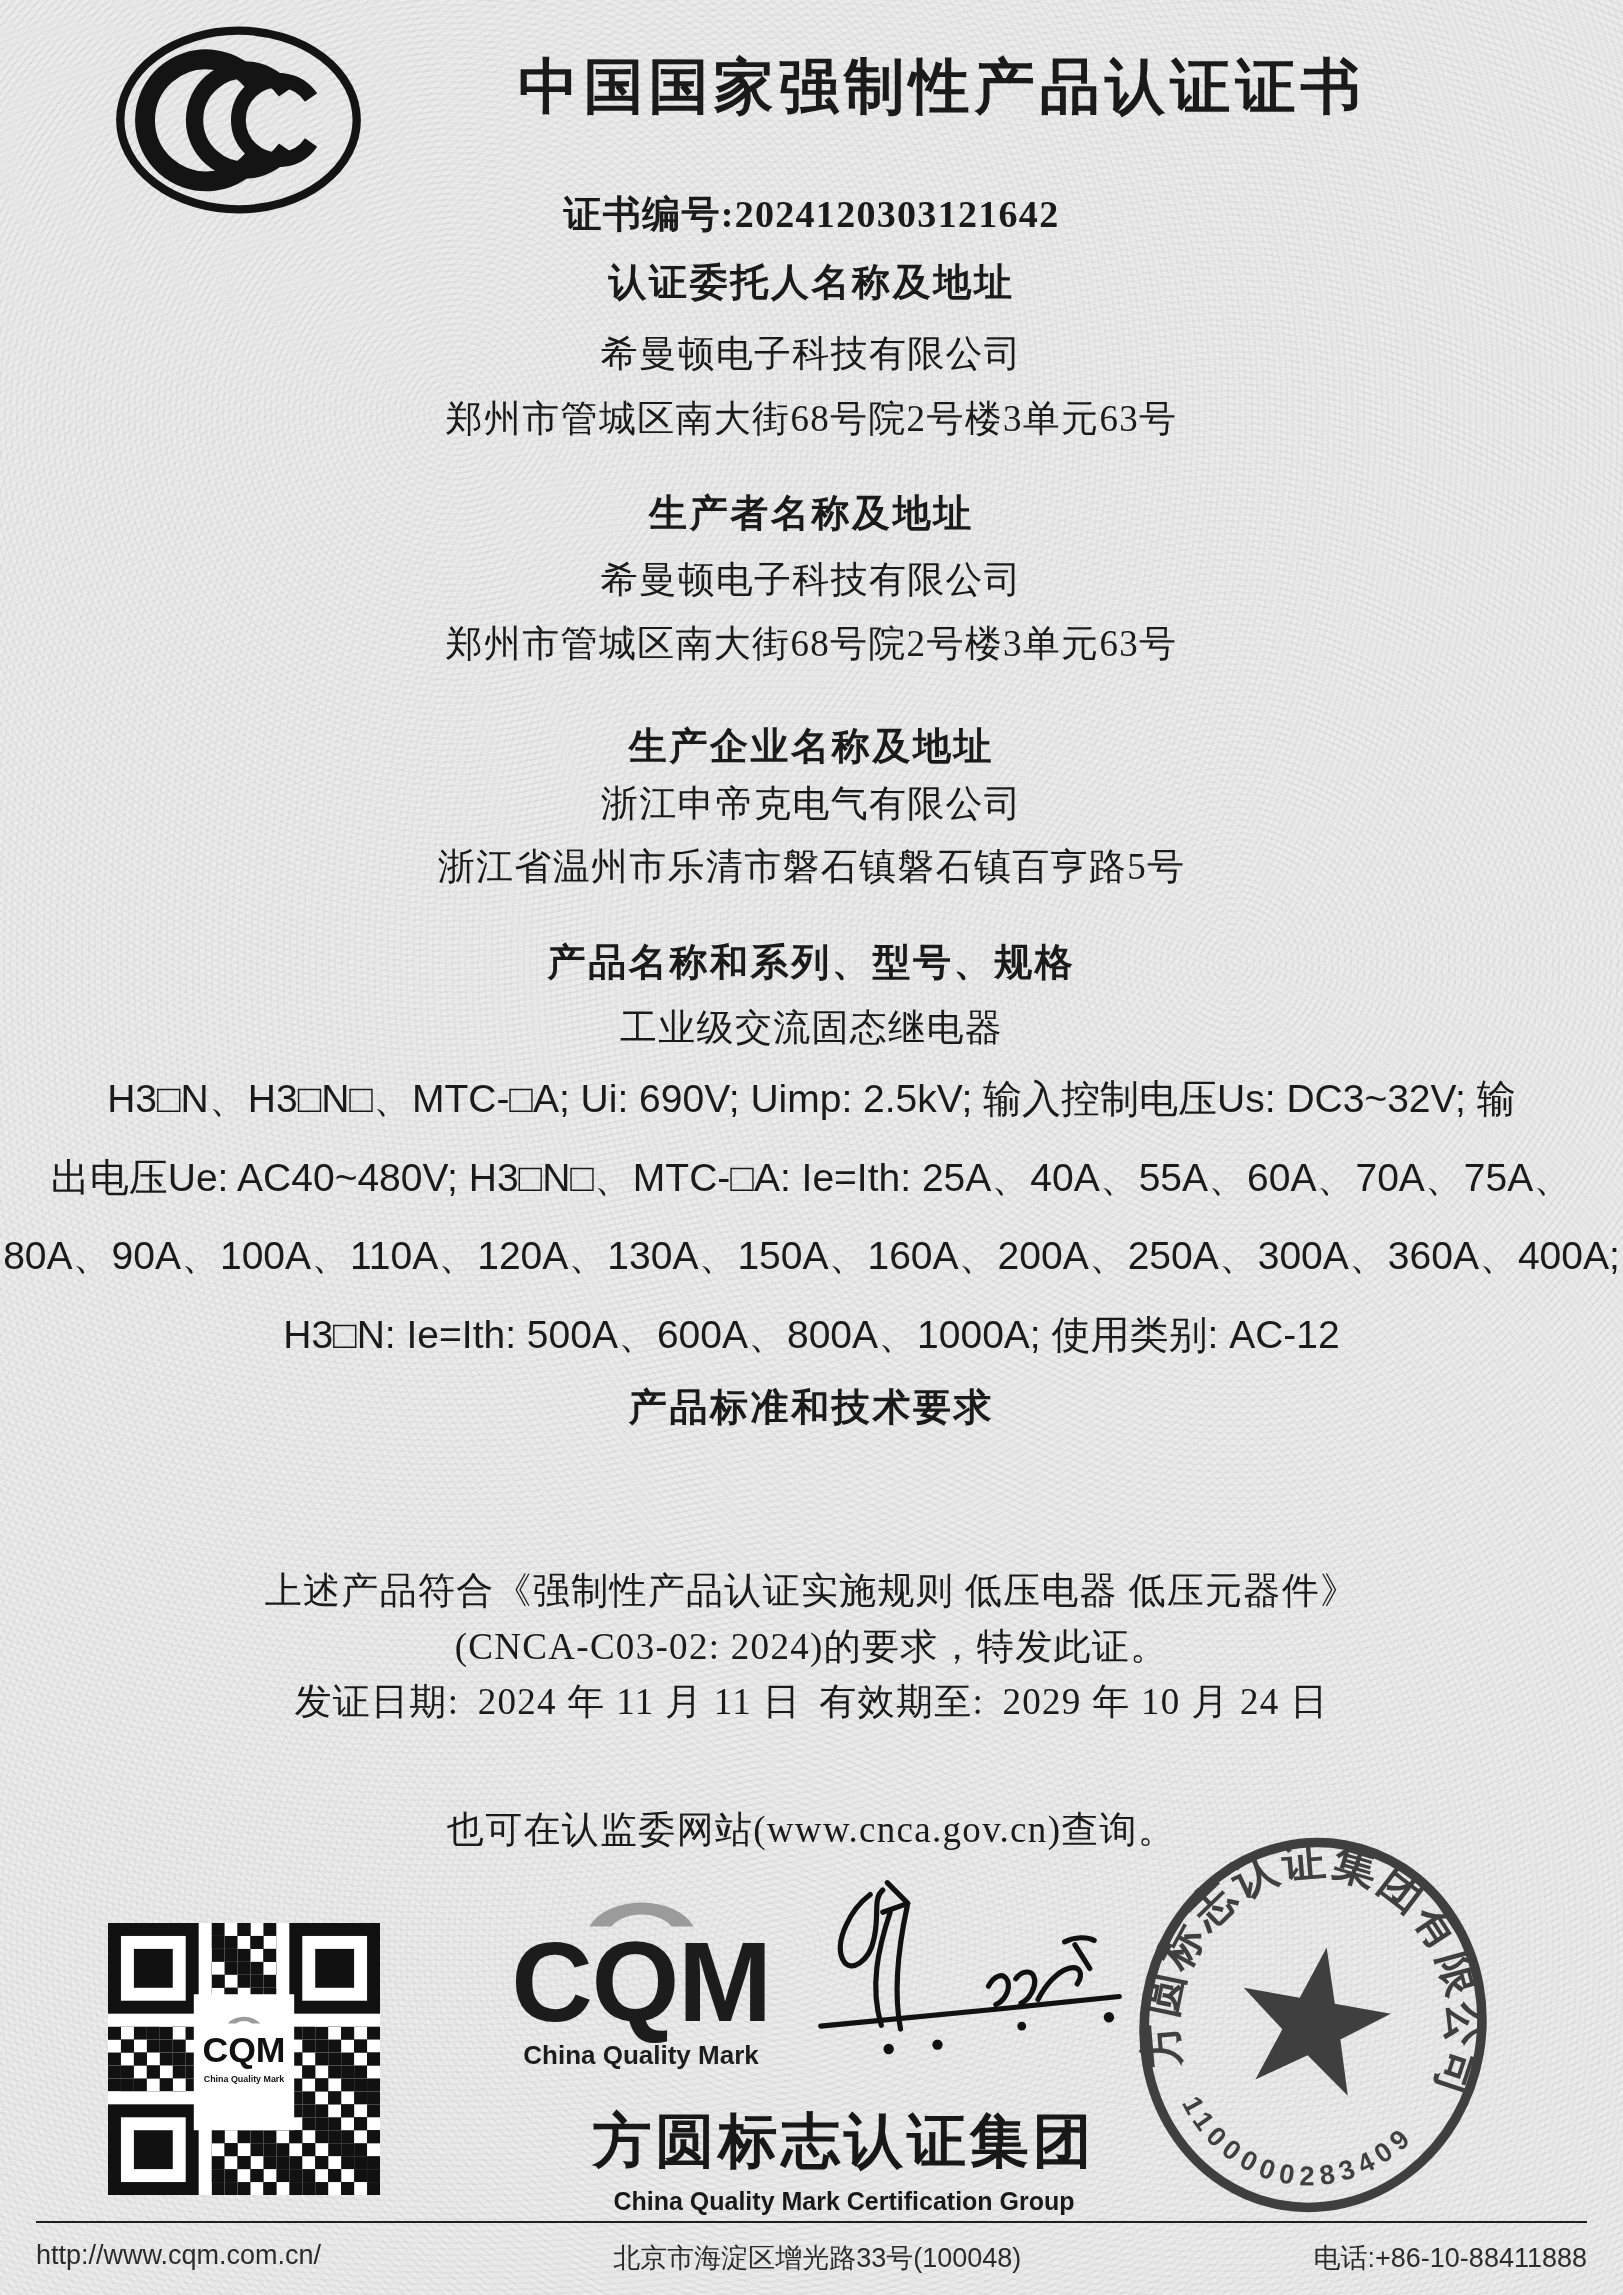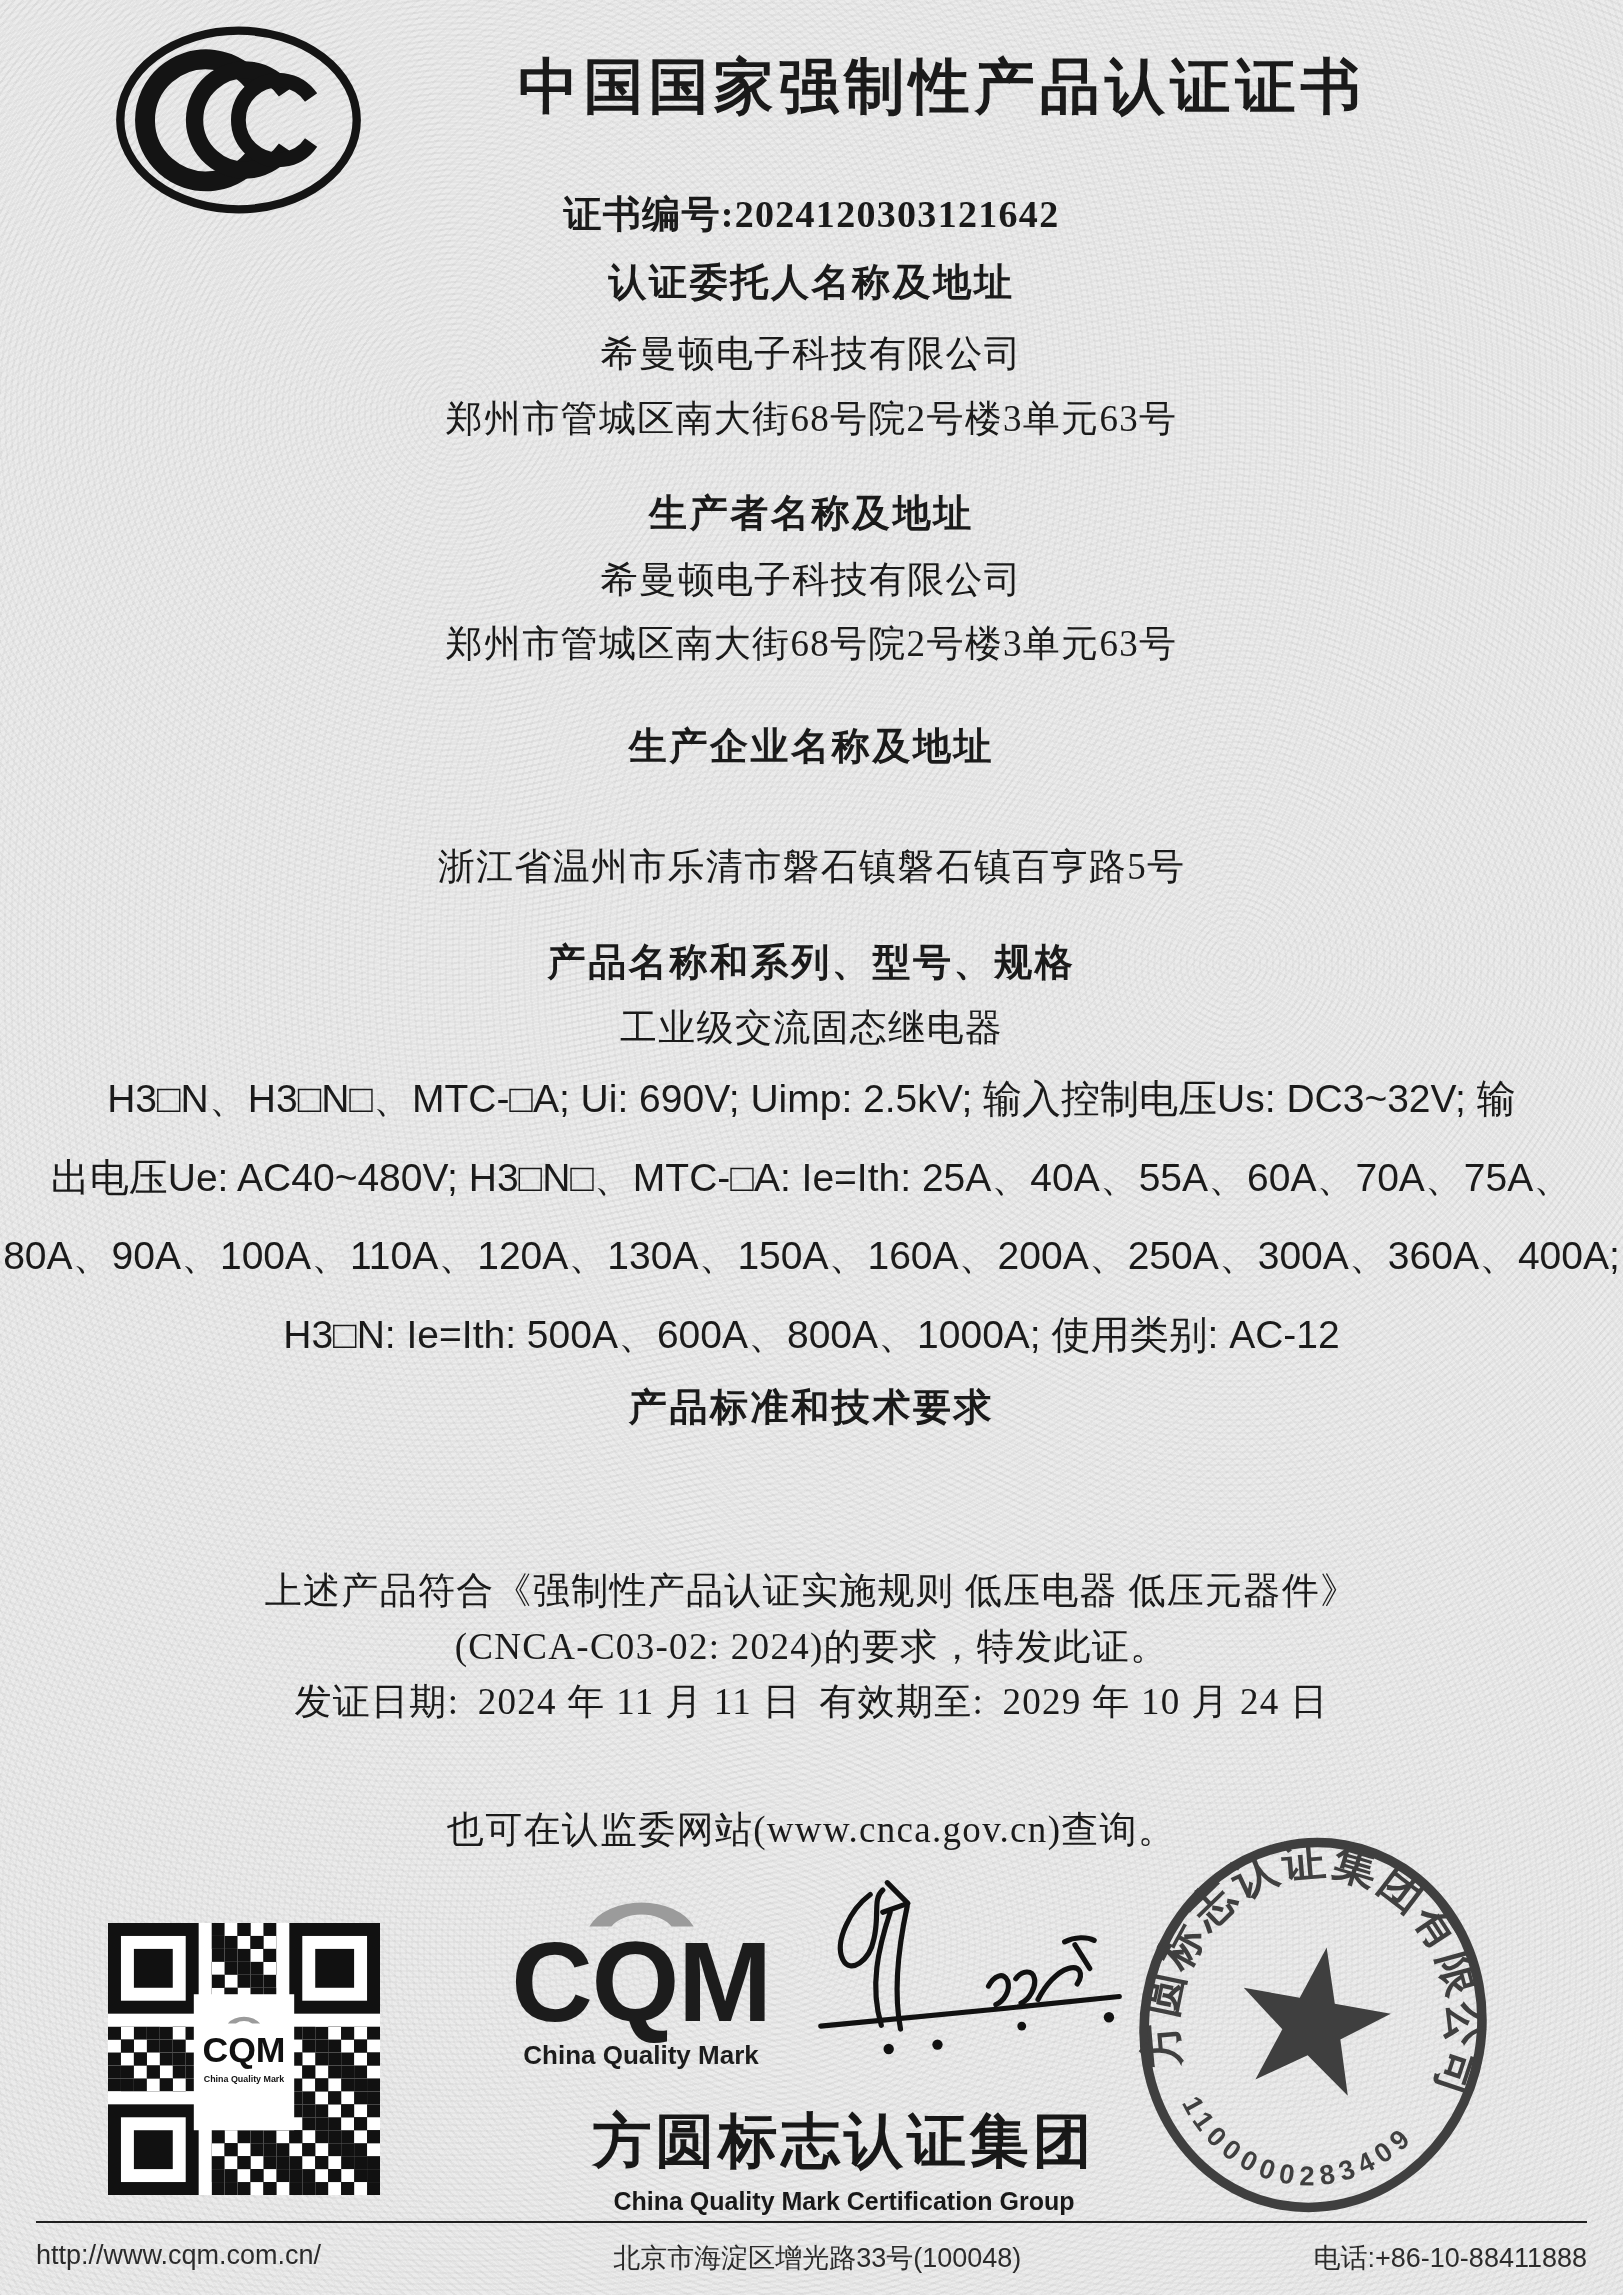--- a/index.html
+++ b/index.html
@@ -71,20 +71,21 @@
 
   <div class="centerline sec-heading" style="top:257px;">认证委托人名称及地址</div>
   <div class="centerline body-line" style="top:329px;">希曼顿电子科技有限公司</div>
   <div class="centerline body-line" style="top:394px;">郑州市管城区南大街68号院2号楼3单元63号</div>
 
   <div class="centerline sec-heading" style="top:488px;">生产者名称及地址</div>
   <div class="centerline body-line" style="top:555px;">希曼顿电子科技有限公司</div>
   <div class="centerline body-line" style="top:619px;">郑州市管城区南大街68号院2号楼3单元63号</div>
 
   <div class="centerline sec-heading" style="top:721px;">生产企业名称及地址</div>
+  <div class="centerline body-line" style="top:779px;">浙江申帝克电气有限公司</div>
   <div class="centerline body-line" style="top:842px;font-family:Liberation Serif, serif;">浙江省温州市乐清市磐石镇磐石镇百亨路5号</div>
 
   <div class="centerline sec-heading" style="top:937px;">产品名称和系列、型号、规格</div>
   <div class="centerline body-line" style="top:1003px;">工业级交流固态继电器</div>
   <div class="centerline spec-line" style="top:1072px;">H3□N、H3□N□、MTC-□A; Ui: 690V; Uimp: 2.5kV; 输入控制电压Us: DC3~32V; 输</div>
   <div class="centerline spec-line" style="top:1151px;">出电压Ue: AC40~480V; H3□N□、MTC-□A: Ie=Ith: 25A、40A、55A、60A、70A、75A、</div>
   <div class="centerline spec-line" style="top:1229px;">80A、90A、100A、110A、120A、130A、150A、160A、200A、250A、300A、360A、400A;</div>
   <div class="centerline spec-line" style="top:1308px;">H3□N: Ie=Ith: 500A、600A、800A、1000A; 使用类别: AC-12</div>
 
   <div class="centerline sec-heading" style="top:1382px;">产品标准和技术要求</div>

